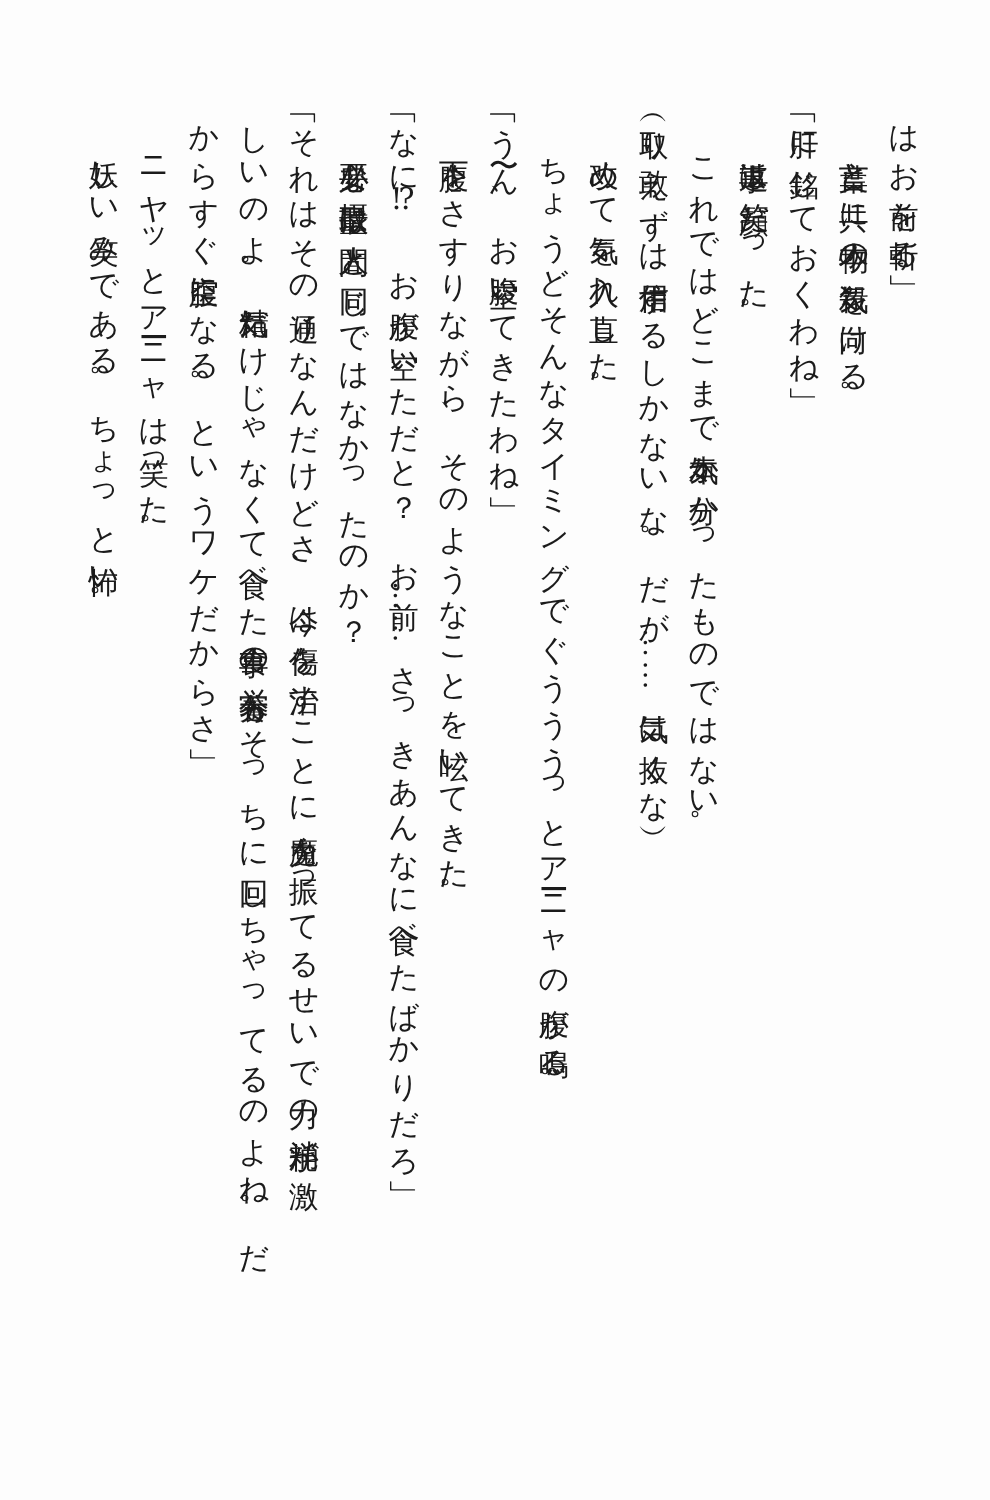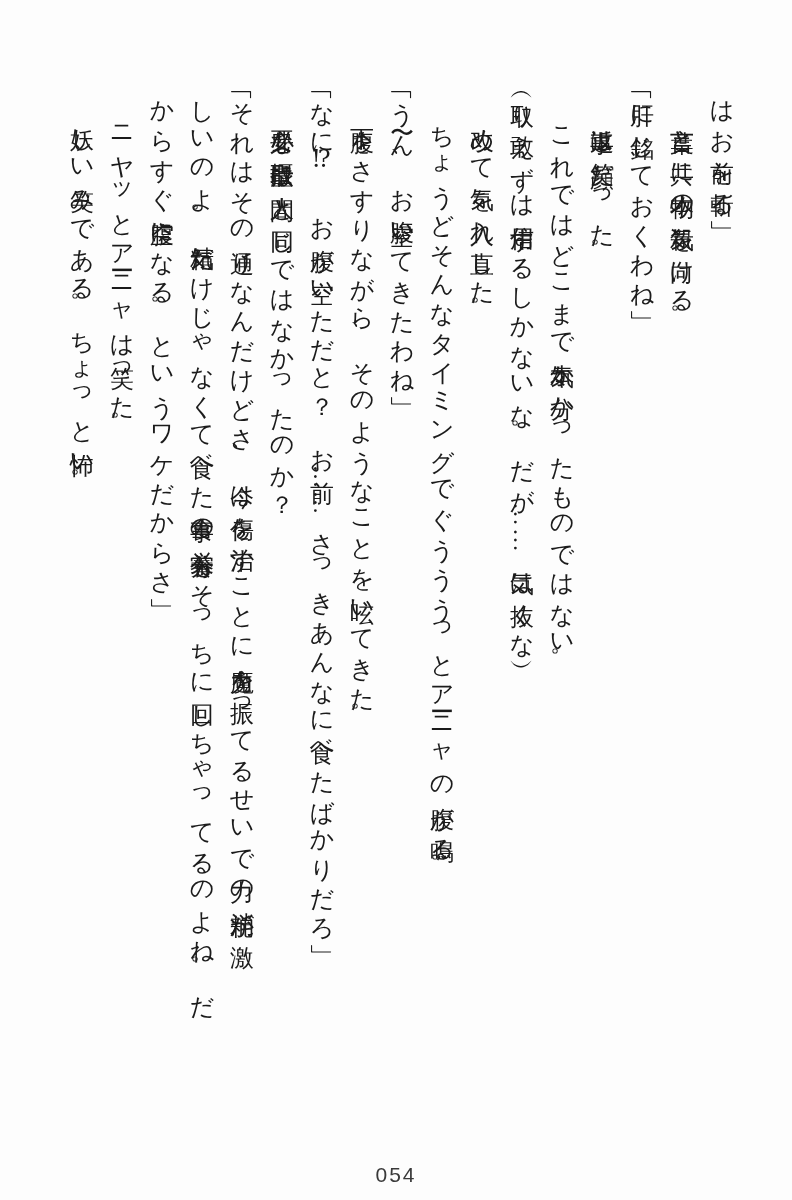--- a/index.html
+++ b/index.html
@@ -65,14 +65,13 @@
     <div class="line">「う〜ん、お腹空いてきたわね」</div>
     <div class="line indent">下腹をさすりながら、そのようなことを呟いてきた。</div>
     <div class="line">「なに⁉　お腹が空いただと？　お前……さっきあんなに食べたばかりだろ」</div>
     <div class="line indent">必要な摂取量は人間と同じではなかったのか？</div>
     <div class="line">「それはその通りなんだけどさ、今は傷を治すことに魔力を振ってるせいで力の消耗が激</div>
     <div class="line">しいのよ。精気だけじゃなくて食べた食事の栄養分もそっちに回しちゃってるのよね。だ</div>
     <div class="line">からすぐ空腹になる。というワケだからさ」</div>
     <div class="line indent">ニヤッとアーニャは笑った。</div>
     <div class="line indent">妖しい笑みである。ちょっと怖い。</div>
   </div>
-  <div class="page-num">054</div>
 </div>
 
 </body></html>

